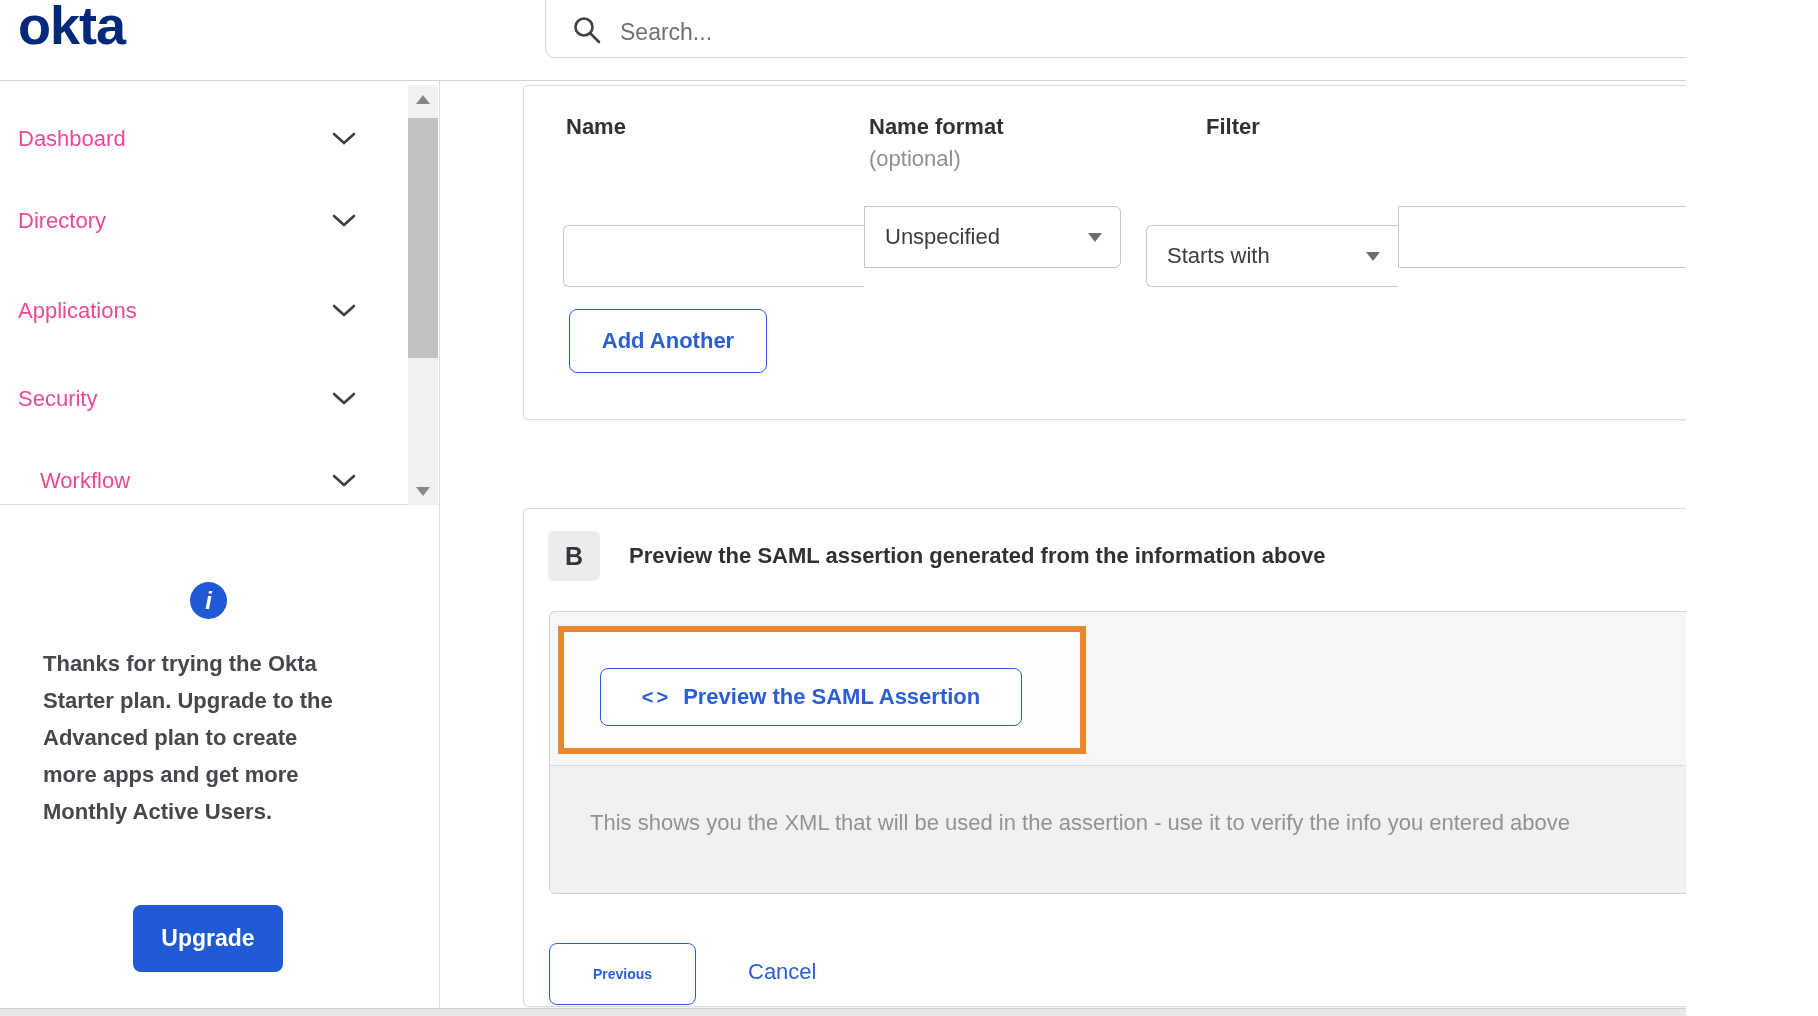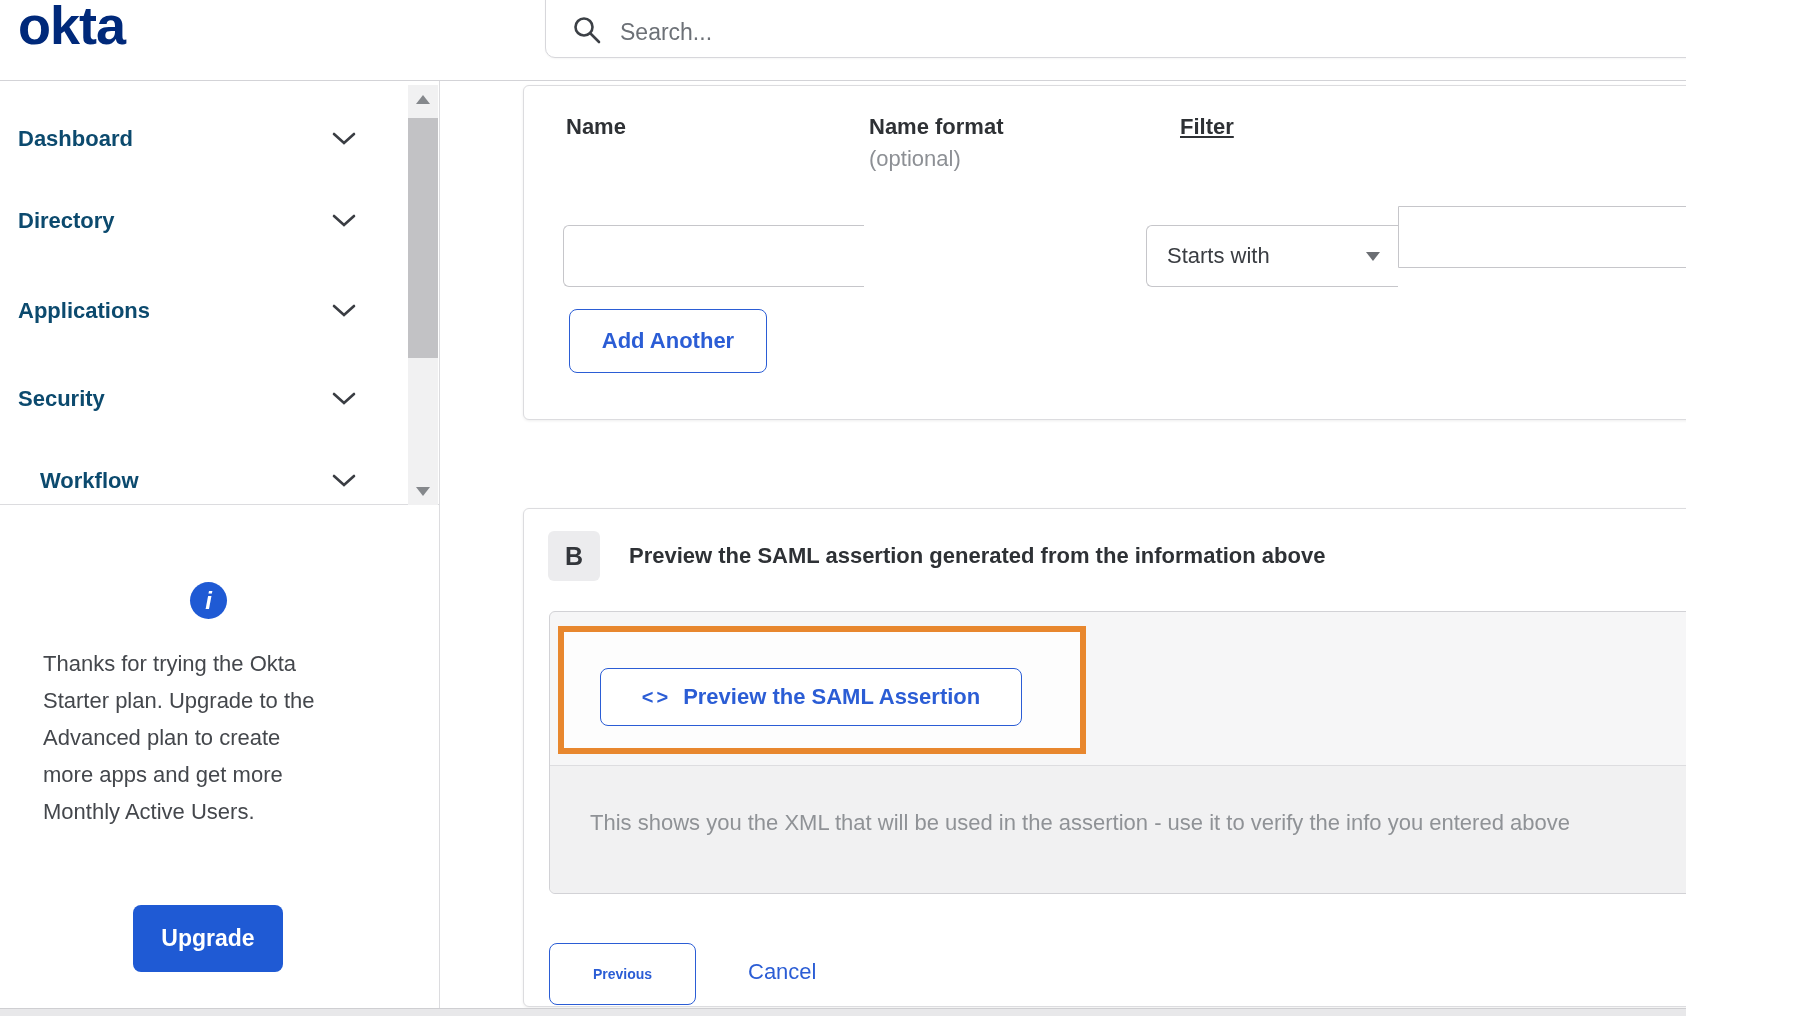--- a/index.html
+++ b/index.html
@@ -14,34 +14,34 @@
   .search-box svg{flex:0 0 auto;margin-bottom:2px;}
   .search-input{border:none;outline:none;flex:1;margin-left:16px;font-size:23px;color:#3c4046;background:transparent;margin-top:28px;}
   .search-input::placeholder{color:#6d7177;}
   .header-rule{position:absolute;left:0;top:80px;width:1818px;height:1px;background:#d3d3d7;}
 
   
   .sidebar{position:absolute;left:0;top:81px;width:440px;height:927px;background:#fff;border-right:1px solid #dcdcdf;}
   .nav{position:absolute;left:0;top:0;width:440px;height:424px;border-bottom:1px solid #dcdcdf;}
   .nav-item{position:absolute;left:0;width:400px;height:56px;display:flex;align-items:center;
     justify-content:space-between;padding:0 44px 0 18px;cursor:pointer;}
-  .nav-item span{font-size:22px;font-weight:700;color:#0c4a6e;}
+  .nav-item span{font-size:22px;font-weight:400;color:#ec4899;}
   .chev{width:24px;height:14px;}
   
   .sb-track{position:absolute;left:408px;top:4px;width:30px;height:420px;background:#f1f1f2;}
   .sb-thumb{position:absolute;left:0;top:33px;width:30px;height:240px;background:#c2c2c5;}
   .sb-btn{position:absolute;left:0;width:30px;height:28px;background:#f1f1f2;display:flex;align-items:center;justify-content:center;}
   .sb-up{top:0;} .sb-down{bottom:0;}
   .tri-up{width:0;height:0;border-left:7px solid transparent;border-right:7px solid transparent;border-bottom:9px solid #85888c;}
   .tri-down{width:0;height:0;border-left:7px solid transparent;border-right:7px solid transparent;border-top:9px solid #85888c;}
 
   .info-icon{position:absolute;left:190px;top:501px;width:37px;height:37px;border-radius:50%;
     background:#1f5ad4;color:#fff;display:flex;align-items:center;justify-content:center;
     font-size:24px;font-weight:700;font-style:italic;}
-  .trial-text{position:absolute;left:43px;top:564px;width:292px;font-size:22px;line-height:37px;color:#44474c;}
+  .trial-text{position:absolute;left:43px;top:564px;width:292px;font-size:22px;line-height:37px;color:#44474c;font-weight:bold;}
   .upgrade-btn{position:absolute;left:133px;top:824px;width:150px;height:67px;background:#1f5ad4;border:none;
     border-radius:8px;color:#fff;font-size:23px;font-weight:700;cursor:pointer;}
 
   
   .card{position:absolute;background:#fff;border:1px solid #dcdcdf;border-radius:6px;box-shadow:0 1px 3px rgba(0,0,0,.07);}
   .card1{left:523px;top:85px;width:1293px;height:335px;}
   .card2{left:523px;top:508px;width:1293px;height:499px;}
 
   
   .col-label{position:absolute;top:28px;font-size:22px;font-weight:700;color:#2e3135;}
@@ -140,23 +140,27 @@
 
     <div class="info-icon">i</div>
     <div class="trial-text">Thanks for trying the Okta Starter plan. Upgrade to the Advanced plan to create more apps and get more Monthly Active Users.</div>
     <button class="upgrade-btn">Upgrade</button>
   </div>
 
   <div class="card card1">
     <div class="col-label" style="left:42px;">Name</div>
     <div class="col-label" style="left:345px;">Name format</div>
     <div class="col-sub" style="left:345px;">(optional)</div>
-    <div class="col-label" style="left:656px;text-decoration:underline;">Filter</div>
+    <div class="col-label" style="left:682px;">Filter</div>
 
     <input class="fld txt-input rl" style="left: 39px; width: 301px;" type="text" value="">
+    <div class="fld dropdown rr" style="left:340px;width:257px;">
+      <span>Unspecified</span>
+      <div class="caret"></div>
+    </div>
     <div class="fld dropdown rl" style="left:622px;width:252px;">
       <span>Starts with</span>
       <div class="caret"></div>
     </div>
     <input class="fld txt-input rr" style="left: 874px; width: 318px;" type="text" value="">
 
     <button class="add-another">Add Another</button>
   </div>
 
   <div class="card card2">

